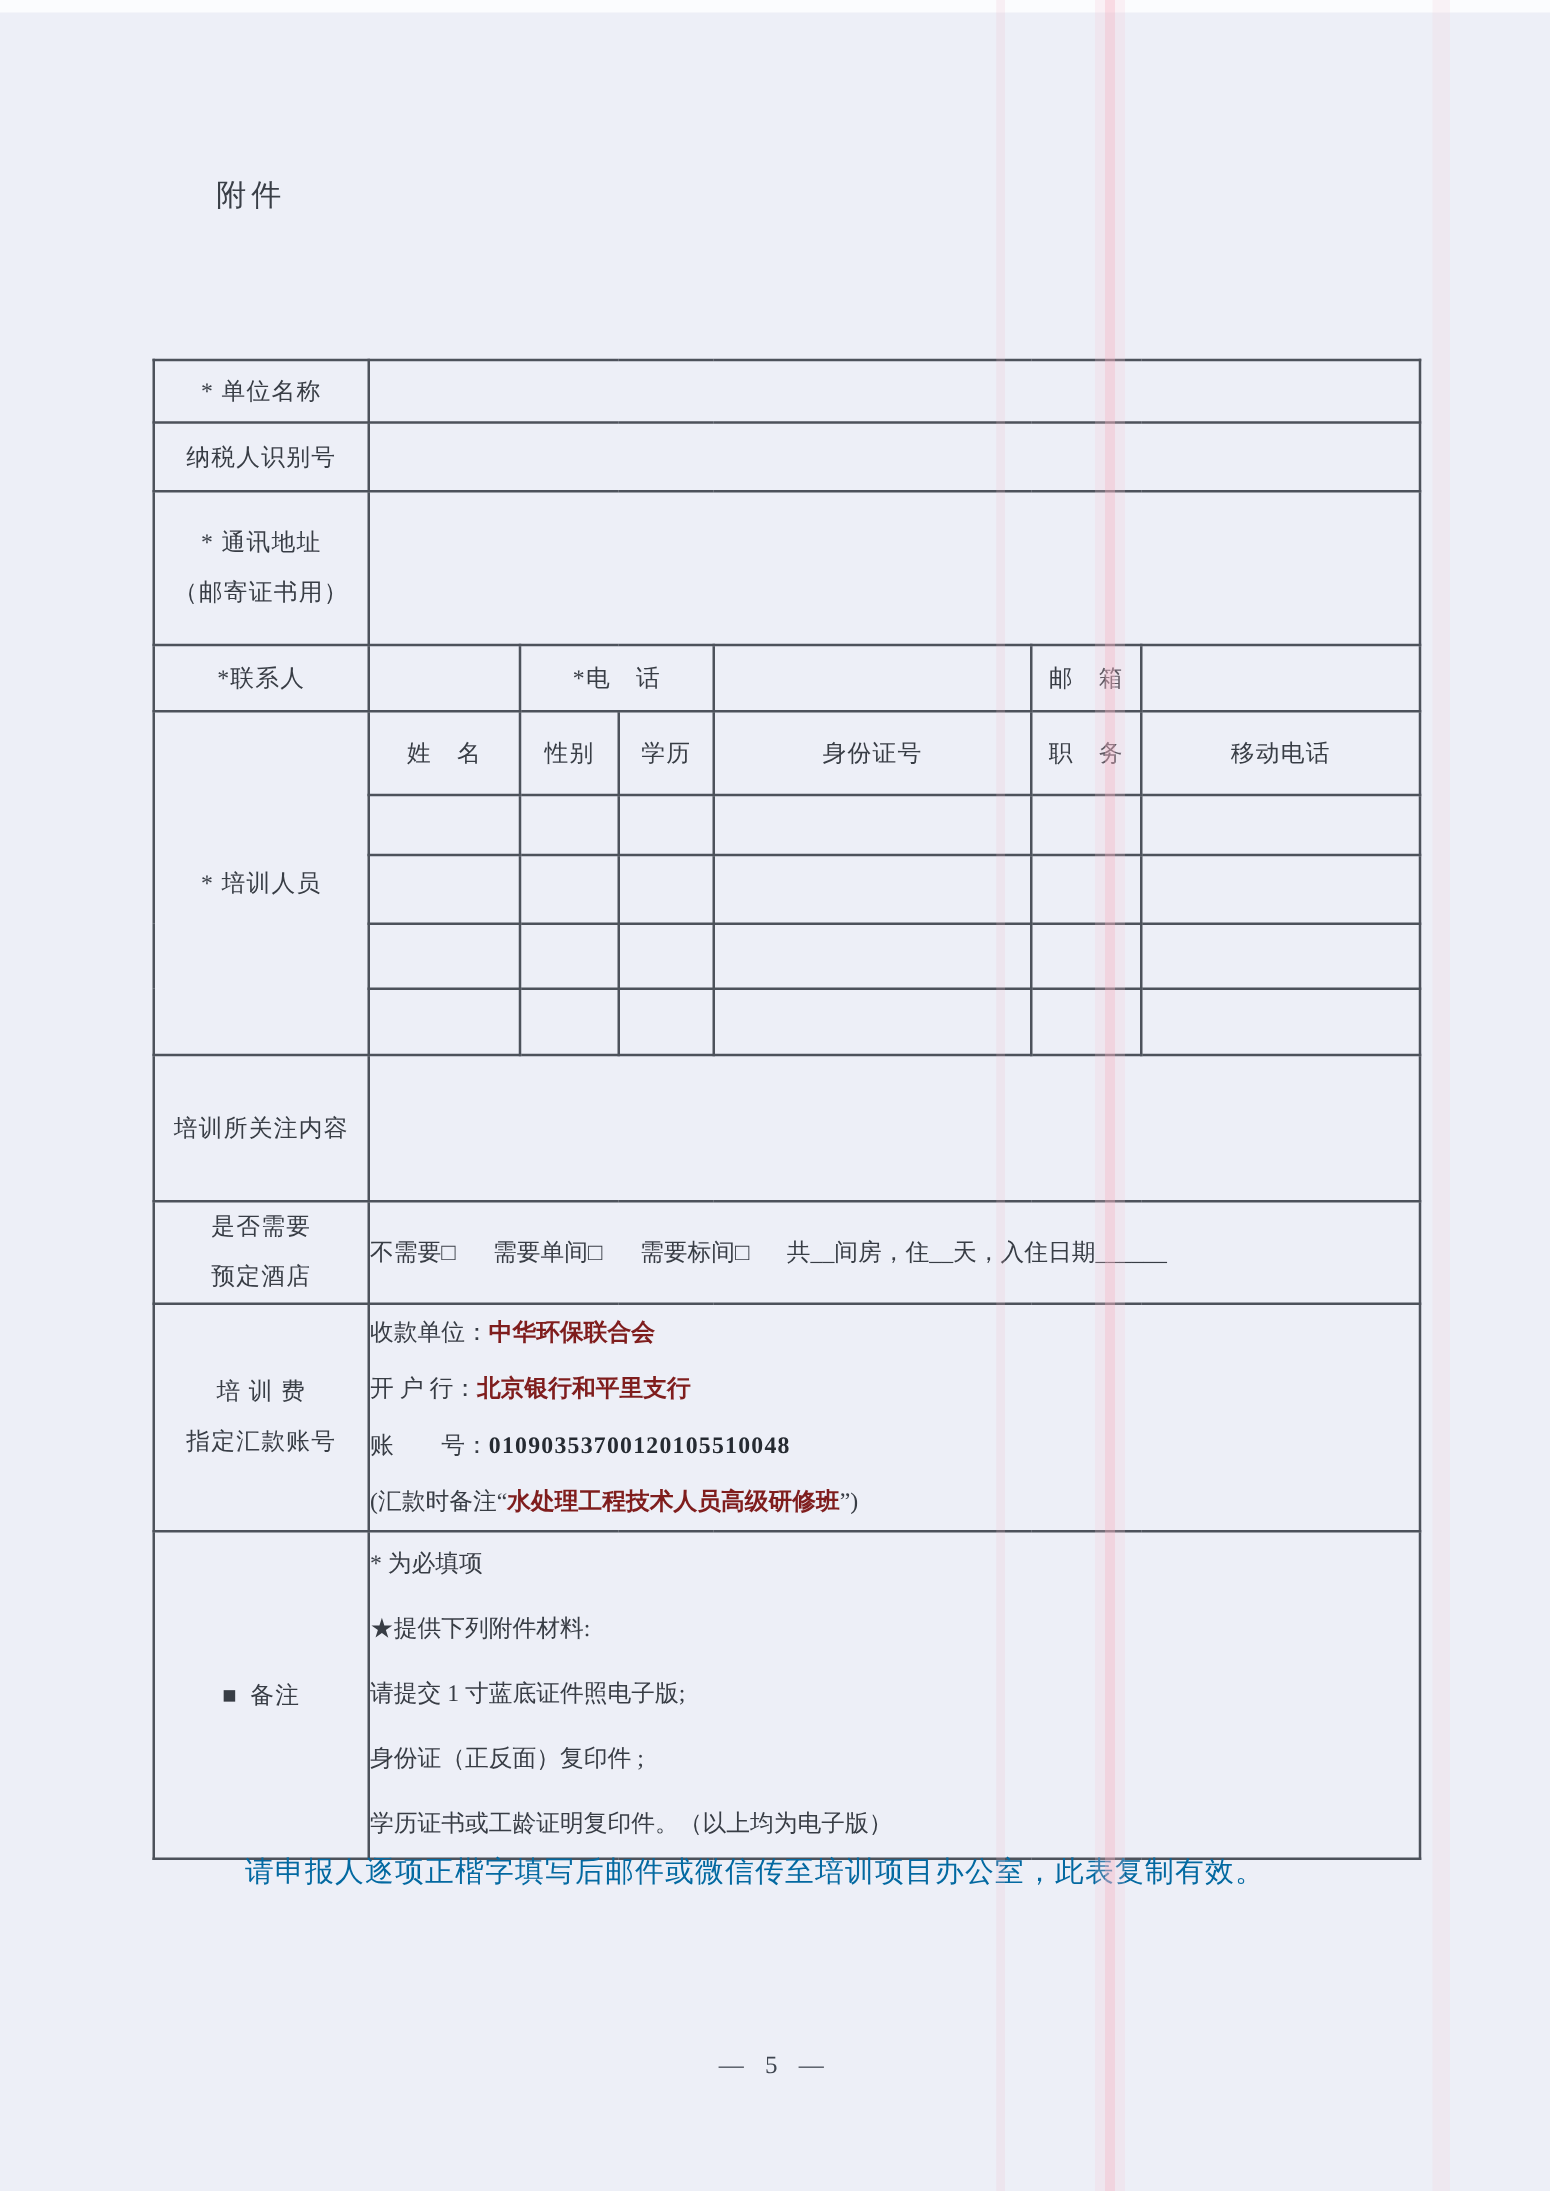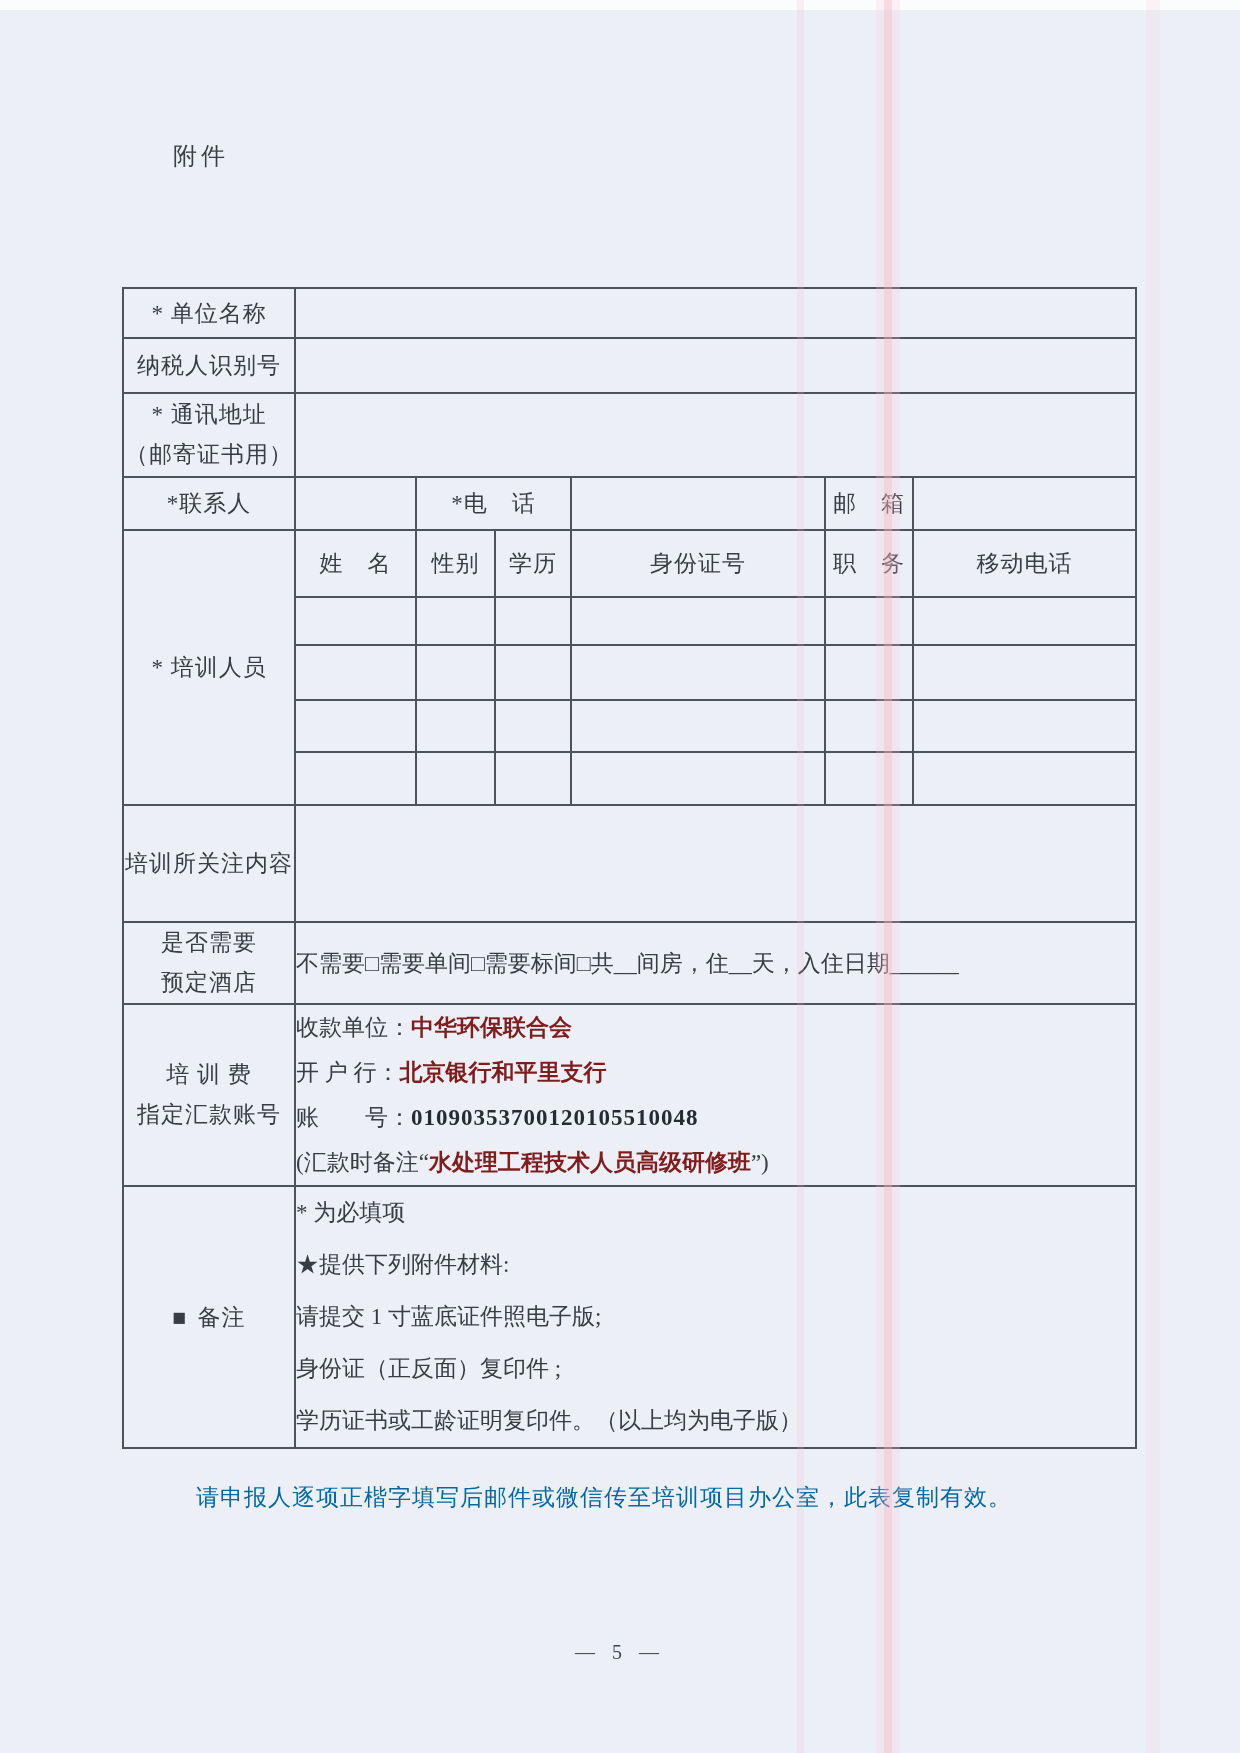--- a/index.html
+++ b/index.html
@@ -28,32 +28,32 @@
     letter-spacing:3px;color:#2b3037;
   }
 
   table.form{
     position:absolute;left:122px;top:287px;
     width:1013px;border-collapse:collapse;table-layout:fixed;
   }
   table.form td{
     border:2px solid #4d525b;
     vertical-align:middle;
-    font-size:23px;color:#383d45;
+    font-size:19px;color:#383d45;
     padding:0;
   }
   td.lbl{text-align:center;letter-spacing:1px;}
   td.val{background:transparent;}
-  tr.r1{height:50px;} tr.r2{height:55px;} tr.r3{height:84px;}
+  tr.r1{height:50px;} tr.r2{height:55px;} tr.r3{height:123px;}
   tr.r4{height:53px;} tr.r5{height:67px;}
   tr.r6{height:48px;} tr.r7{height:55px;} tr.r8{height:52px;} tr.r9{height:53px;}
   tr.r10{height:117px;} tr.r11{height:81px;} tr.r12{height:182px;} tr.r13{height:260px;}
   .two-line div{line-height:40px;}
   td.hotel-cell{padding-left:10px;}
-  .hotel-opts{display:flex;align-items:flex-start;white-space:nowrap;}
+  .hotel-opts{display:flex;gap:30px;align-items:flex-start;white-space:nowrap;}
   td.pay-cell{padding-left:10px;}
   .pay-line{height:45px;line-height:45px;white-space:nowrap;}
   .pay-line .num{font-weight:bold;letter-spacing:1px;color:#262b32;}
   .pay-line .bold{font-weight:bold;color:#7f1d1d;}
   td.remarks-cell{padding-left:10px;margin-left:24px;}
   .rem-line{height:52px;line-height:52px;white-space:nowrap;}
   .sq{display:inline-block;margin-right:10px;}
 
   .footer-note{
     position:absolute;left:196px;top:1482px;width:960px;

